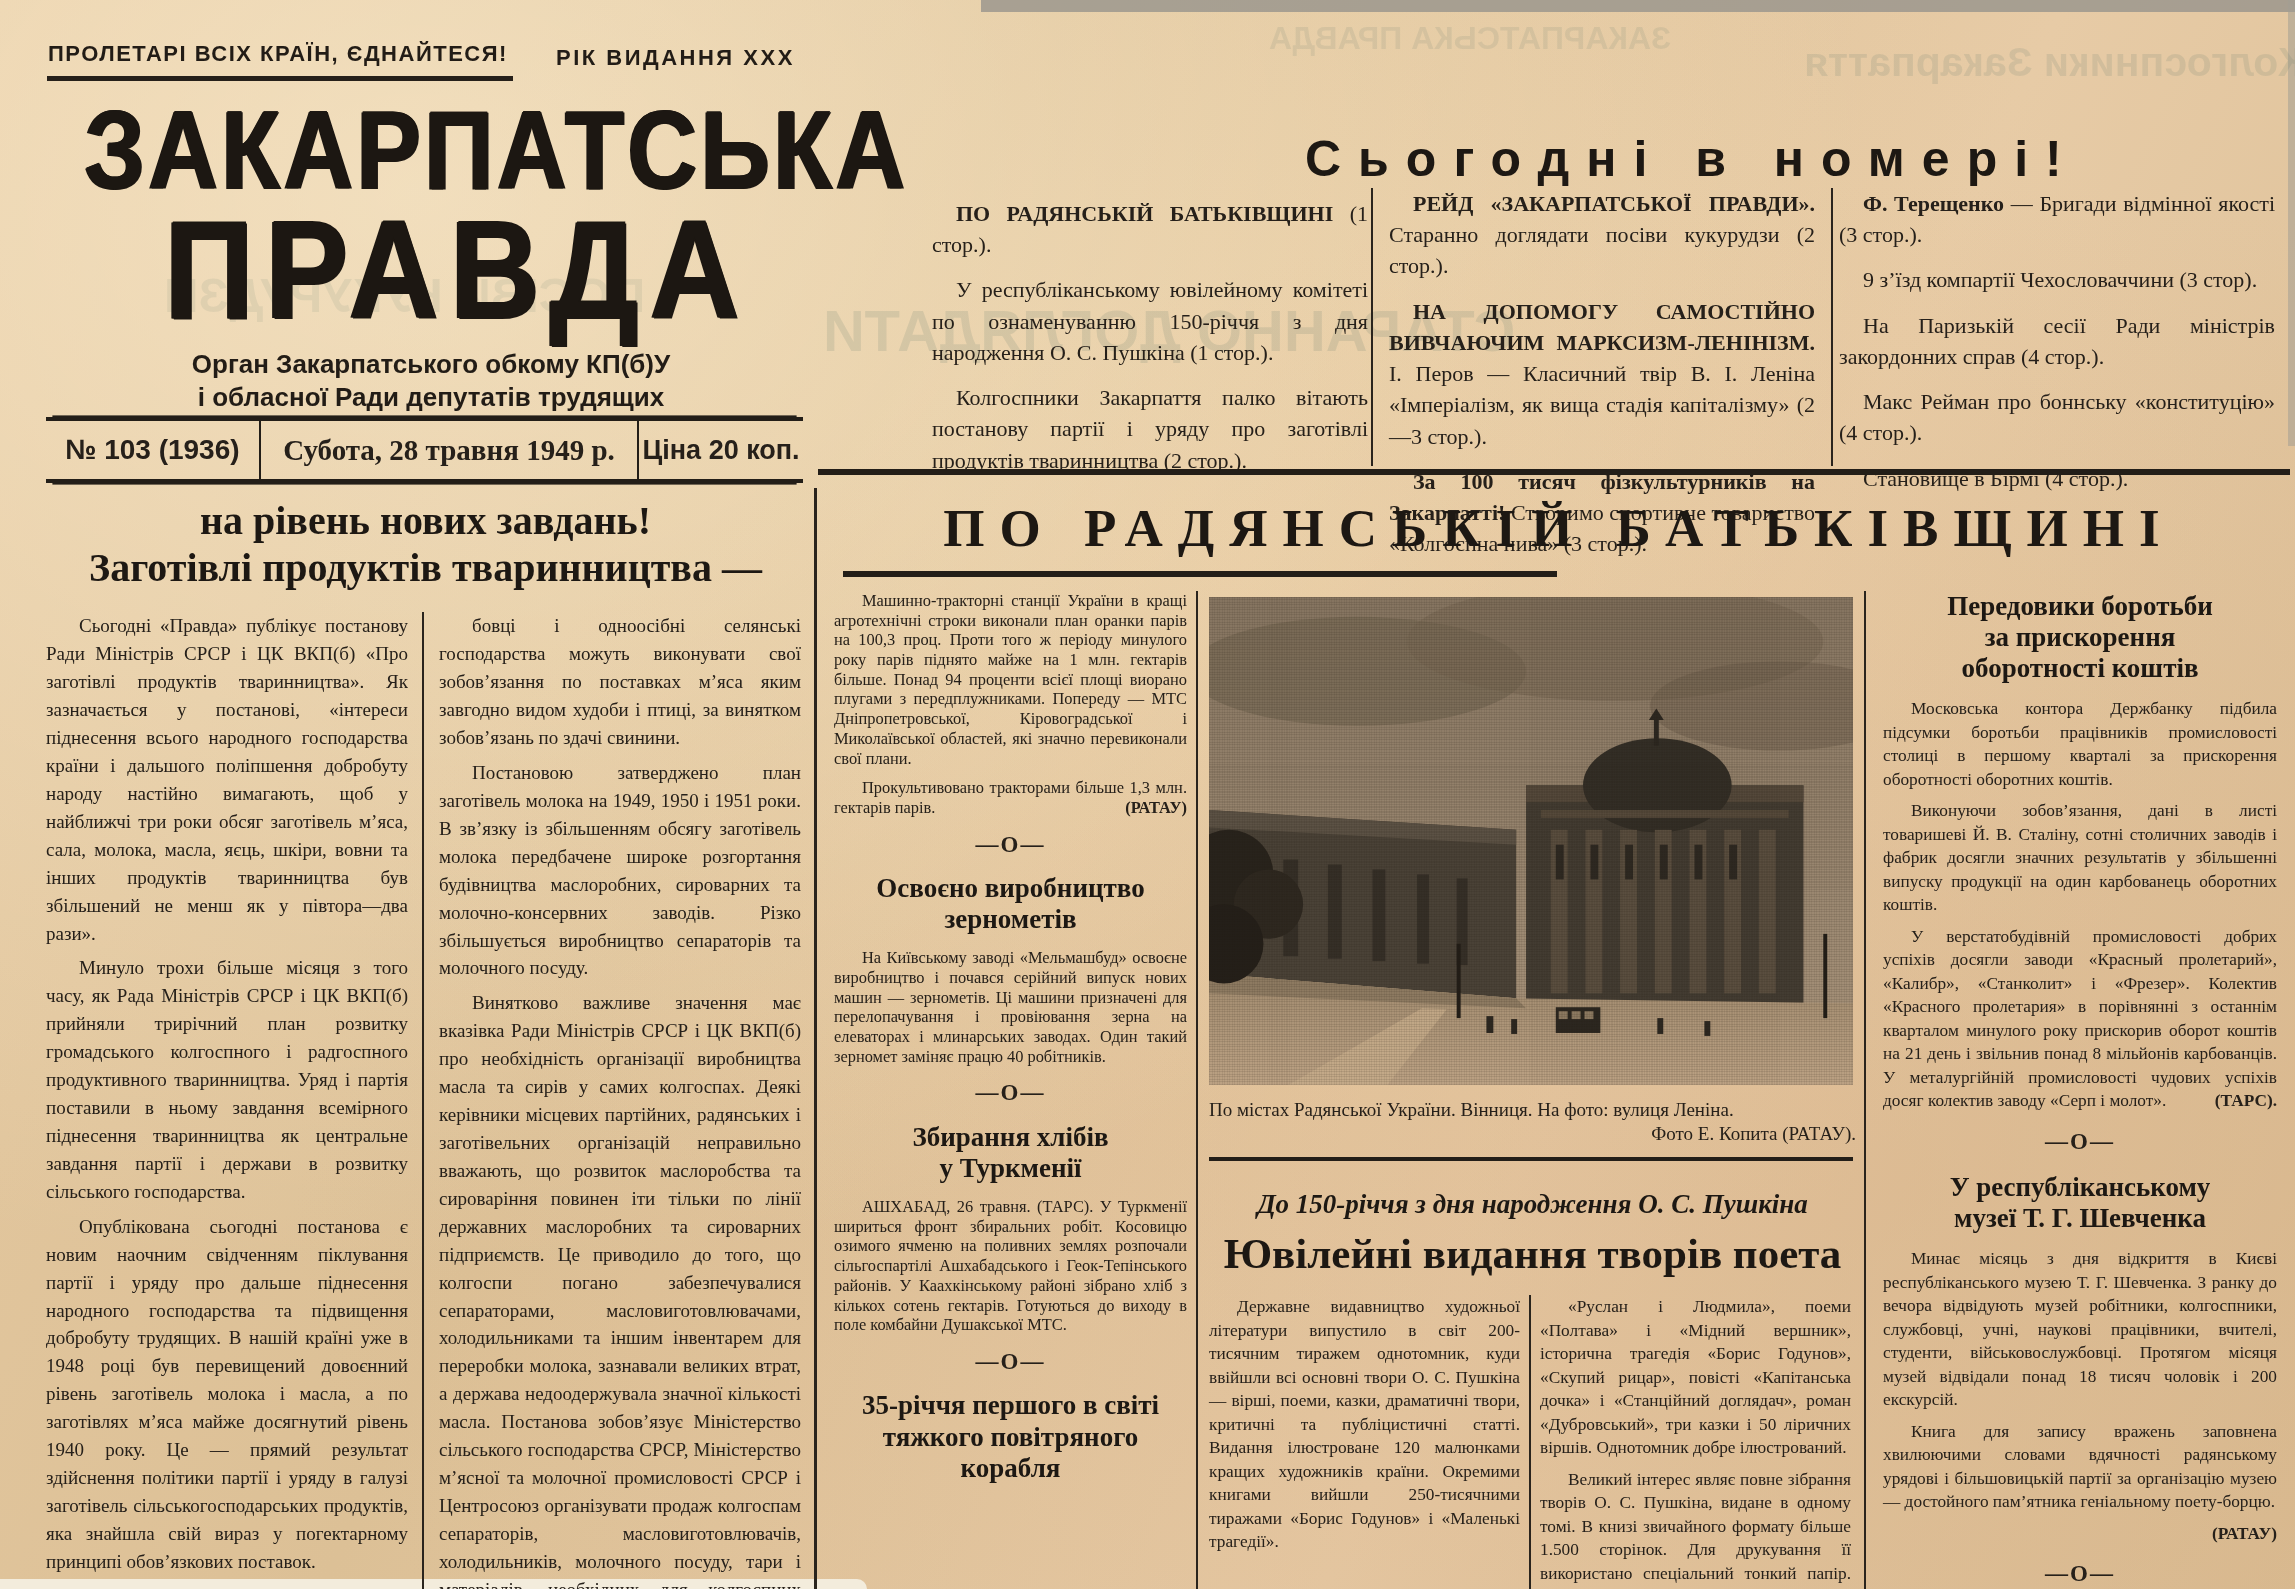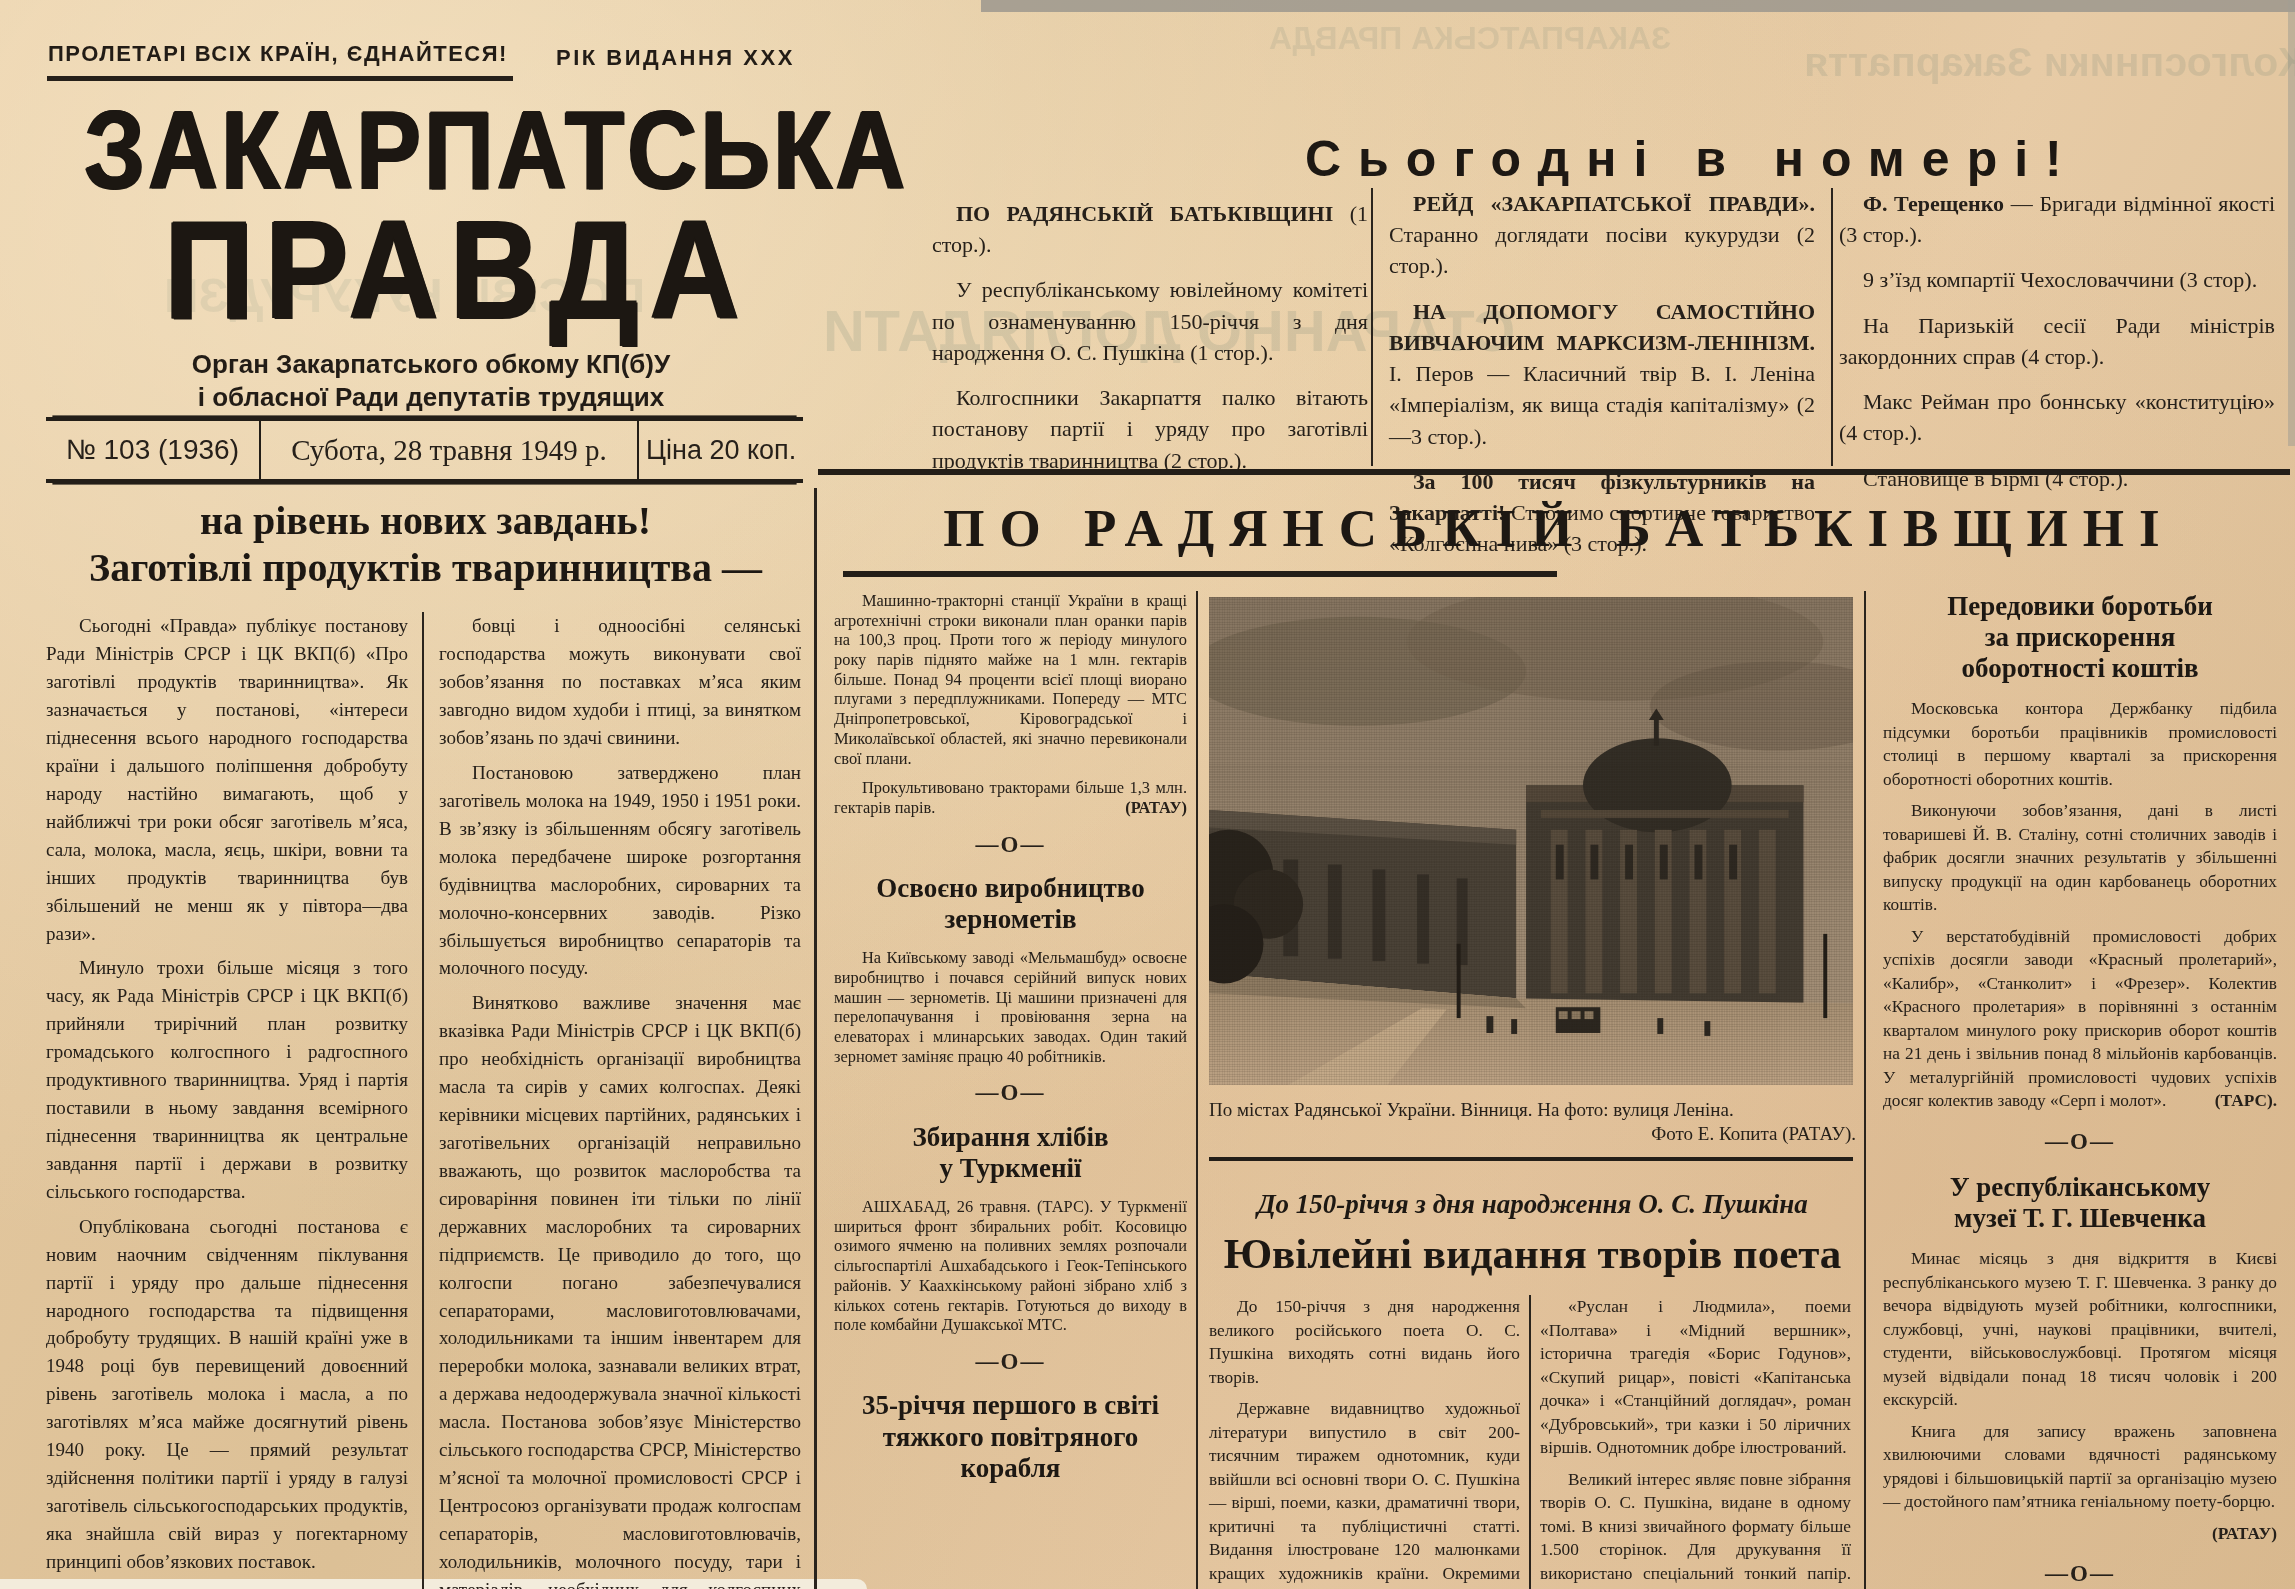--- a/index.html
+++ b/index.html
@@ -41,21 +41,21 @@
   .tcol3{width:436px;padding-left:3px}
   .tdiv{width:2px;background:#2a241d;margin:0 3px;height:278px}
   .titem{margin:0 0 14px;text-indent:24px}
   .tlead{font-weight:bold}
   .hrule{position:absolute;background:#231e18}
   .vrule{position:absolute;width:2px;background:#2a241d}
   
   .issuebar{left:46px;top:417px;width:757px;height:58px;display:flex;align-items:flex-start;
             border-top:4.5px solid #231e18;border-bottom:4.5px solid #231e18;
             box-shadow:0 -8px 0 -6.4px #231e18, 0 8px 0 -6.4px #231e18;
-            font-weight:normal;font-size:29px}
+            font-weight:bold;font-size:29px}
   .icell{display:flex;align-items:center;justify-content:center;height:100%}
   .icell1{width:213px;border-right:2.5px solid #231e18;font-family:"Liberation Sans",sans-serif;font-size:28px}
   .icell2{width:377px;border-right:2.5px solid #231e18}
   .icell3{width:164px;font-family:"Liberation Sans",sans-serif;font-size:27px}
   
   .editorial{left:46px;top:497px;width:759px}
   .ed-h{ text-align:center;font-weight:bold;font-size:40px;line-height:1.18;color:#1d1813}
   .ed-cols{display:flex;margin-top:21px}
   .ecol{width:362px;font-size:19px;line-height:1.47;text-align:justify}
   .ecol p{margin:0 0 7px;text-indent:33px}
@@ -255,21 +255,20 @@
           <rect x="1240" y="680" width="8" height="170" fill="#221d17"></rect>
       </svg>
     </div>
     <div class="caption">По містах Радянської України. Вінниця. На фото: вулиця Леніна.</div>
     <div class="credit">Фото Е. Копита (РАТАУ).</div>
     <div class="caprule"></div>
     <div class="kicker">До 150-річчя з дня народження О. С. Пушкіна</div>
     <div class="pushk-h">Ювілейні видання творів поета</div>
     <div class="pushk-cols">
       <div class="pcol">
-        <p>До 150-річчя з дня народження великого російського поета О. С. Пушкіна виходять сотні видань його творів.</p>
         <p>Державне видавництво художньої літератури випустило в світ 200-тисячним тиражем однотомник, куди ввійшли всі основні твори О. С. Пушкіна — вірші, поеми, казки, драматичні твори, критичні та публіцистичні статті. Видання ілюстроване 120 малюнками кращих художників країни. Окремими книгами вийшли 250-тисячними тиражами «Борис Годунов» і «Маленькі трагедії».</p>
 
       </div>
       <div class="pdiv"></div>
       <div class="pcol">
         <p>«Руслан і Людмила», поеми «Полтава» і «Мідний вершник», історична трагедія «Борис Годунов», «Скупий рицар», повісті «Капітанська дочка» і «Станційний доглядач», роман «Дубровський», три казки і 50 ліричних віршів. Однотомник добре ілюстрований.</p>
         <p>Великий інтерес являє повне зібрання творів О. С. Пушкіна, видане в одному томі. В книзі звичайного формату більше 1.500 сторінок. Для друкування її використано спеціальний тонкий папір. Це дозволило включити в один том всі твори поета, крім його листів. Кни-</p>
       </div>
     </div>
   </div>

